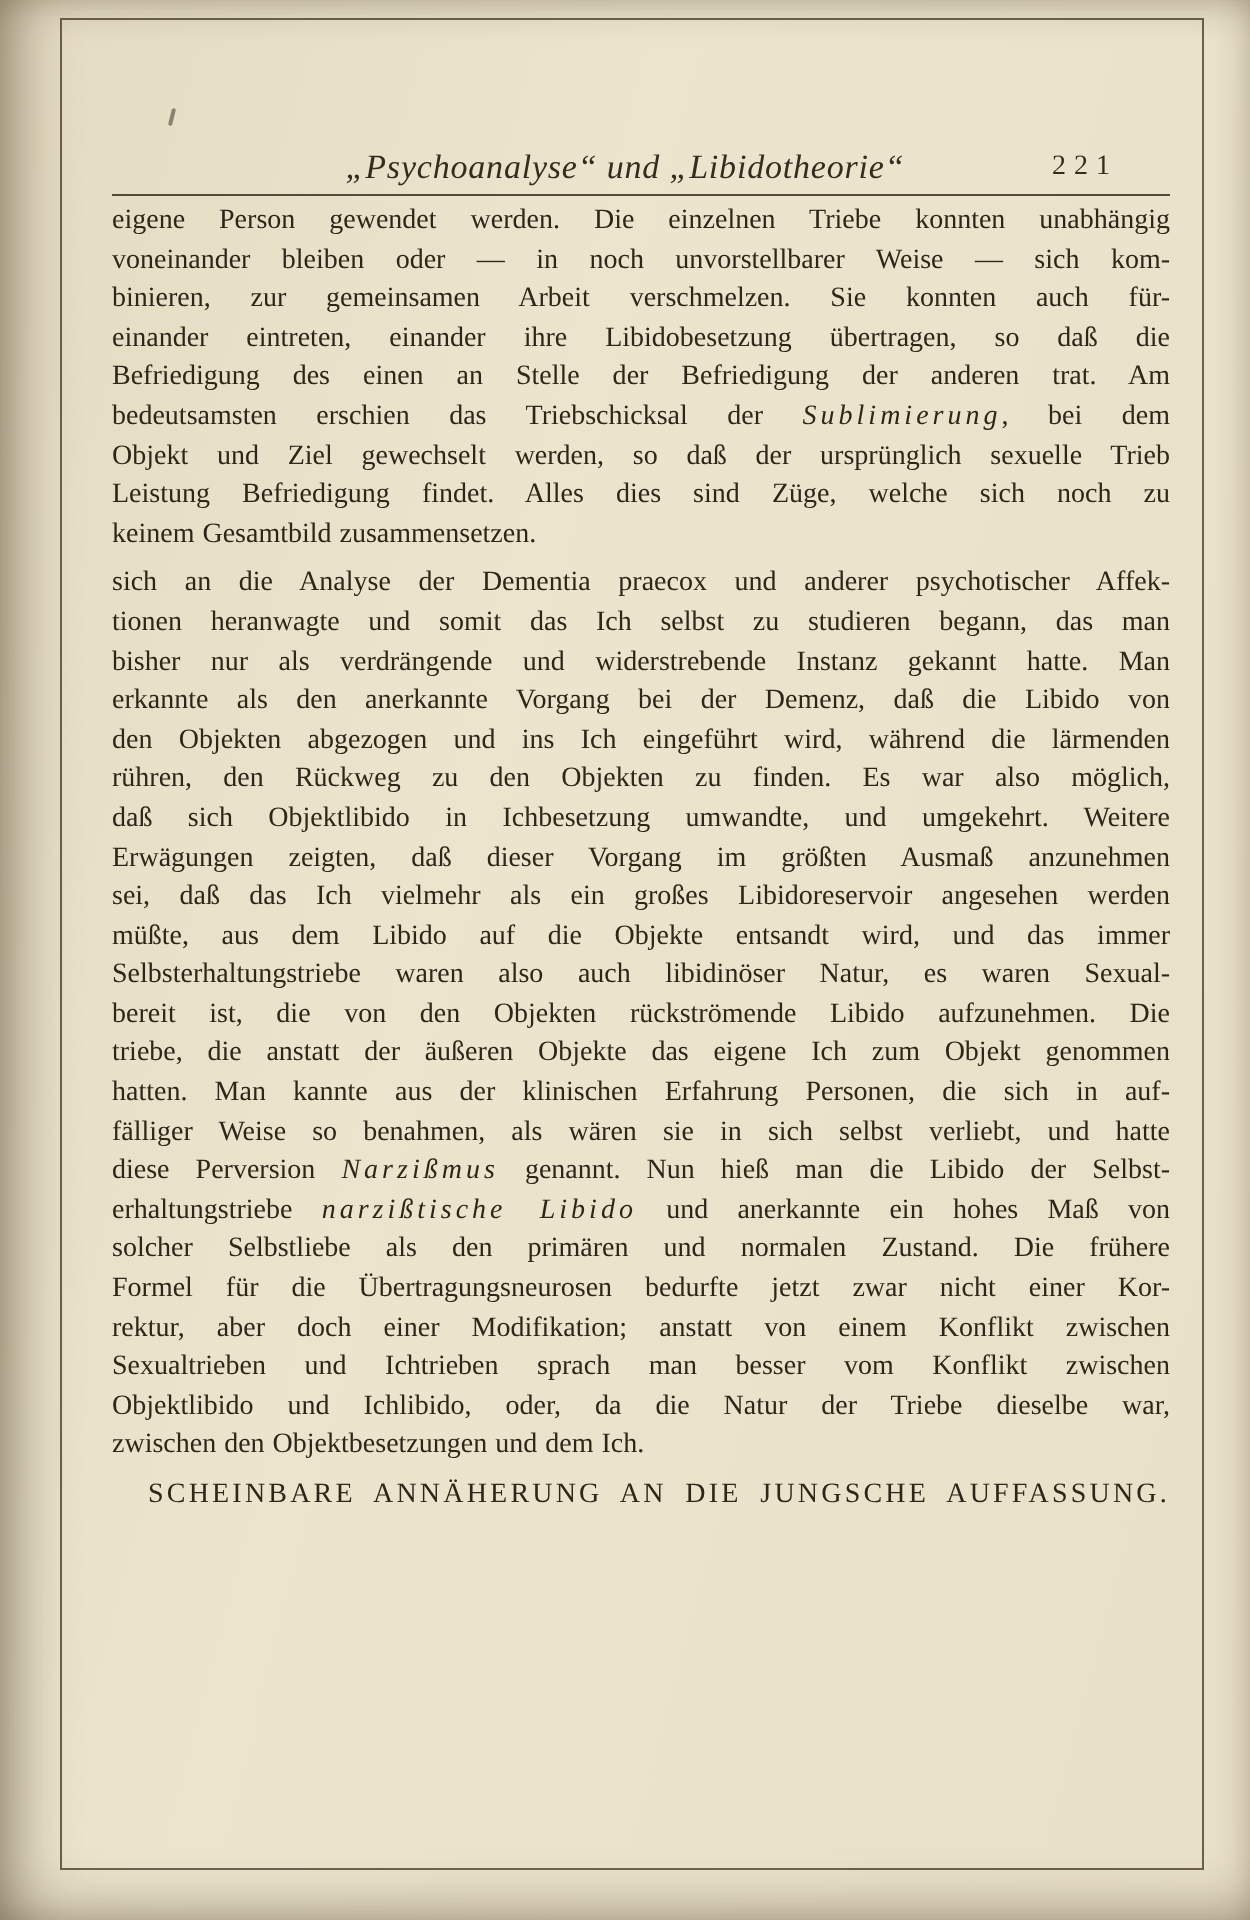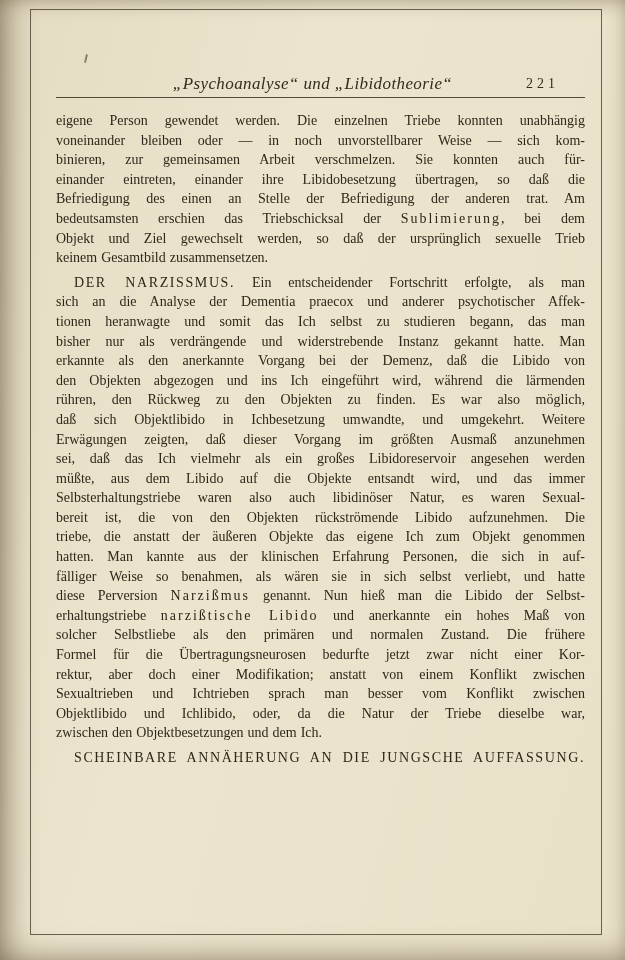--- a/index.html
+++ b/index.html
@@ -51,33 +51,33 @@
   .header .pagenum {
     position: absolute; right: 26px; top: 0;
     font-size: 14px;
     letter-spacing: 4px;
     color: #342d1f;
   }
   .rule {
     margin-top: 3px;
     border-top: 1px solid rgba(58, 48, 32, 0.85);
   }
-  .text-block { margin-top: 13px; }
+  .text-block { margin-top: 3px; }
   .par + .par { margin-top: 5px; }
   .line {
     font-size: 14px;
     line-height: 19.6px;
     text-align: justify;
     text-align-last: justify;
     word-spacing: 0.5px;
   }
   .line-last { text-align-last: left; }
   .line-indent { text-indent: 18px; }
   .runin { letter-spacing: 1.6px; }
-  .spaced { letter-spacing: 2px; }
+  .spaced { letter-spacing: 2px; font-style: italic; }
 </style>
 </head>
 <body>
 
 <div class="page">
   <div class="frame"></div>
   <div class="artifact"></div>
   <div class="content">
     <div class="header">
       <span class="title">„Psychoanalyse“ und „Libidotheorie“</span>
@@ -86,24 +86,24 @@
     <div class="rule"></div>
     <div class="text-block">
         <div class="par">
           <div class="line"><span>eigene Person gewendet werden. Die einzelnen Triebe konnten unabhängig</span></div>
           <div class="line"><span>voneinander bleiben oder — in noch unvorstellbarer Weise — sich kom-</span></div>
           <div class="line"><span>binieren, zur gemeinsamen Arbeit verschmelzen. Sie konnten auch für-</span></div>
           <div class="line"><span>einander eintreten, einander ihre Libidobesetzung übertragen, so daß die</span></div>
           <div class="line"><span>Befriedigung des einen an Stelle der Befriedigung der anderen trat. Am</span></div>
           <div class="line"><span>bedeutsamsten erschien das Triebschicksal der </span><span class="spaced">Sublimierung</span><span>, bei dem</span></div>
           <div class="line"><span>Objekt und Ziel gewechselt werden, so daß der ursprünglich sexuelle Trieb</span></div>
+          <div class="line"><span>Leistung Befriedigung findet. Alles dies sind Züge, welche sich noch zu</span></div>
           <div class="line line-last"><span>keinem Gesamtbild zusammensetzen.</span></div>
         </div>
         <div class="par">
-          <div class="line line-indent"><span class="runin">DER NARZISSMUS.</span><span> Ein entscheidender Fortschritt erfolgte, als man</span></div>
           <div class="line"><span>sich an die Analyse der Dementia praecox und anderer psychotischer Affek-</span></div>
           <div class="line"><span>tionen heranwagte und somit das Ich selbst zu studieren begann, das man</span></div>
           <div class="line"><span>bisher nur als verdrängende und widerstrebende Instanz gekannt hatte. Man</span></div>
           <div class="line"><span>erkannte als den anerkannte Vorgang bei der Demenz, daß die Libido von</span></div>
           <div class="line"><span>den Objekten abgezogen und ins Ich eingeführt wird, während die lärmenden</span></div>
           <div class="line"><span>rühren, den Rückweg zu den Objekten zu finden. Es war also möglich,</span></div>
           <div class="line"><span>daß sich Objektlibido in Ichbesetzung umwandte, und umgekehrt. Weitere</span></div>
           <div class="line"><span>Erwägungen zeigten, daß dieser Vorgang im größten Ausmaß anzunehmen</span></div>
           <div class="line"><span>sei, daß das Ich vielmehr als ein großes Libidoreservoir angesehen werden</span></div>
           <div class="line"><span>müßte, aus dem Libido auf die Objekte entsandt wird, und das immer</span></div>

